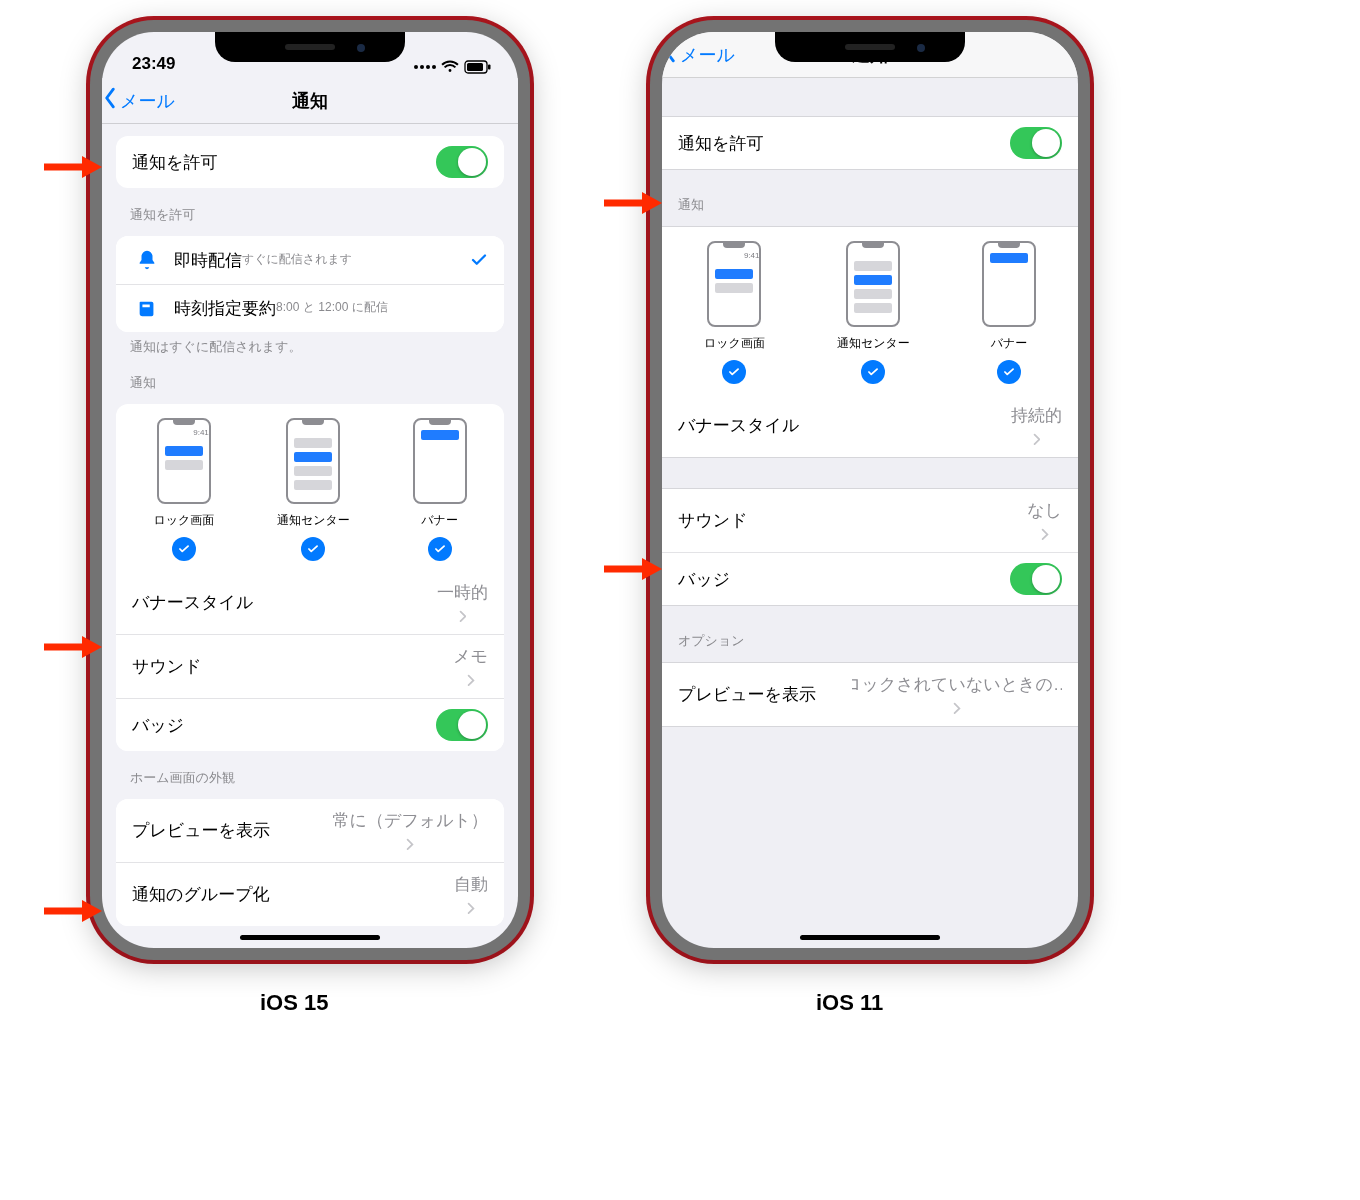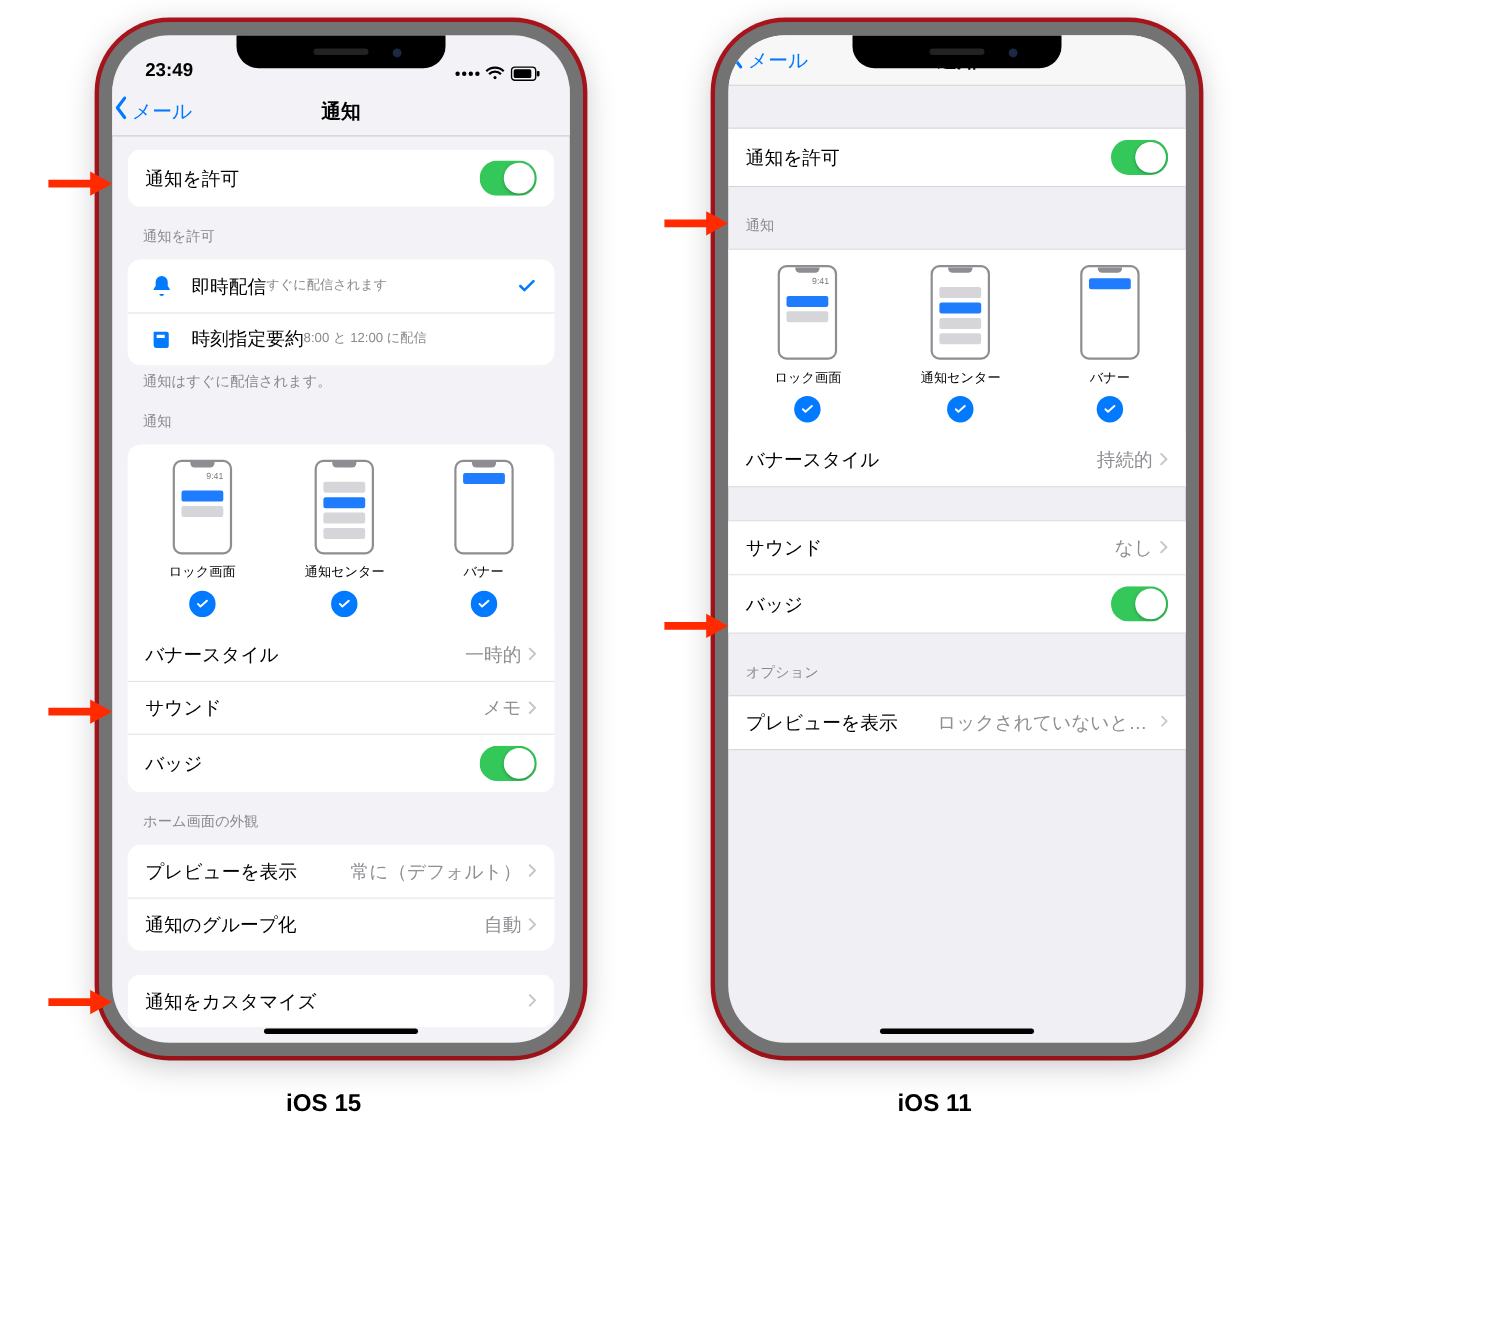--- a/index.html
+++ b/index.html
@@ -163,20 +163,21 @@
     margin-left: auto;
     display: flex;
     align-items: center;
     gap: 6px;
     color: #8e8e93;
     font-size: 17px;
     max-width: 200px;
     white-space: nowrap;
     overflow: hidden;
     text-overflow: ellipsis;
+    flex-direction: column;
   }
   .cell .right.blue { color: #027aff; }
 
   .chevron {
     width: 8px; height: 14px;
   }
   .chevron svg { display:block; }
 
   
   .switch {
@@ -193,21 +194,21 @@
   .style-opt { display: flex; flex-direction: column; align-items: center; gap: 8px; font-size: 12px; color: #000; }
   .mini-phone {
     width: 54px; height: 86px; border-radius: 8px; border: 2px solid #8d8d92;
     background: #fff; position: relative; overflow: hidden;
   }
   .mini-phone .mnotch {
     position: absolute; top: 0; left: 50%; transform: translateX(-50%);
     width: 22px; height: 5px; background: #8d8d92;
     border-bottom-left-radius: 4px; border-bottom-right-radius: 4px;
   }
-  .mini-phone .time-lbl { position:absolute; top:8px; left:0; right:0; text-align:center; font-size:8px; color:#7b7b80;padding-left:23px; }
+  .mini-phone .time-lbl { position:absolute; top:8px; left:0; right:0; text-align:right; font-size:8px; color:#7b7b80;padding-left:23px; }
   .mini-phone .bar {
     position: absolute; left: 6px; right: 6px; height: 10px; border-radius: 2px;
   }
   .mini-phone .bar.blue { background: #1f7cff; }
   .mini-phone .bar.grey { background: #d6d6da; }
   .check-circle {
     width: 24px; height: 24px; border-radius: 50%; background: #027aff;
     display:flex; align-items:center; justify-content:center;
   }
   .check-circle svg { width: 14px; height: 14px; }

